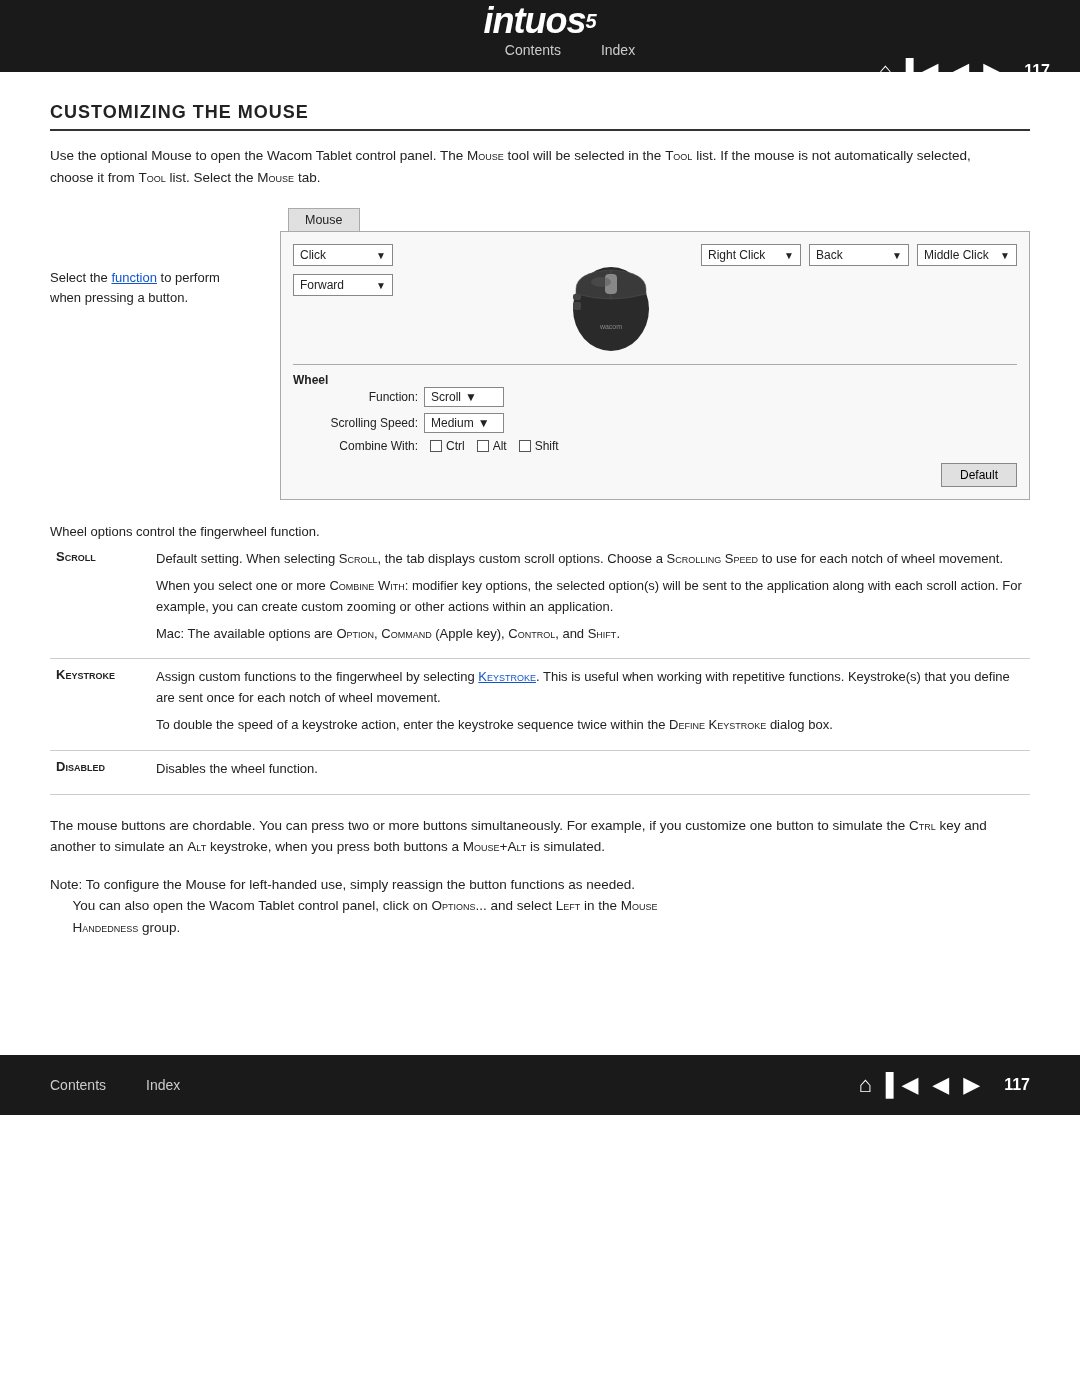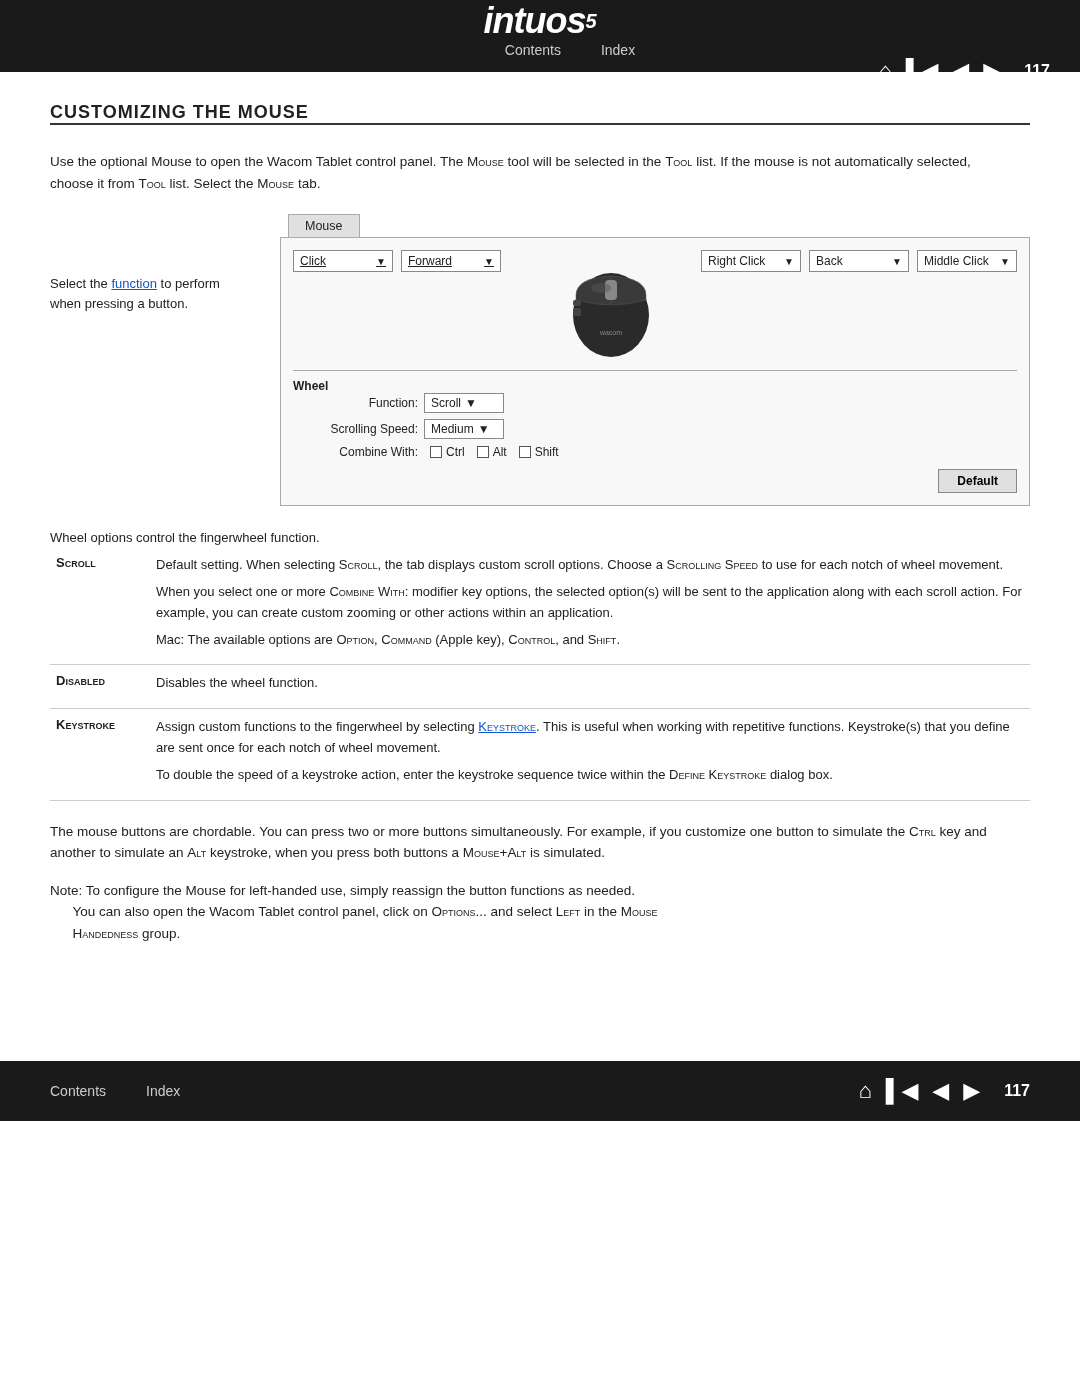--- a/index.html
+++ b/index.html
@@ -74,22 +74,22 @@
     
     .content {
       padding: 30px 50px 40px 50px;
     }
 
     .section-title {
       font-size: 18px;
       font-weight: bold;
       letter-spacing: 1px;
       border-bottom: 2px solid #333;
-      padding-bottom: 0;
-      margin-bottom: 26px;
+      padding-bottom: 6px;
+      margin-bottom: 14px;
       text-transform: uppercase;
     }
 
     .intro-text {
       font-size: 13.5px;
       line-height: 1.6;
       margin-bottom: 20px;
       max-width: 960px;
     }
 
@@ -130,24 +130,23 @@
     }
 
     .mouse-buttons-row {
       display: flex;
       gap: 10px;
       align-items: flex-start;
     }
 
     .mouse-buttons-left {
       display: flex;
-      flex-direction: row;
+      flex-direction: column;
       gap: 8px;
       flex: 1;
-      text-decoration: underline;
     }
 
     .mouse-img-area {
       width: 160px;
       display: flex;
       align-items: center;
       justify-content: center;
     }
 
     .mouse-buttons-right {
@@ -246,21 +245,20 @@
     .default-btn {
       display: block;
       margin-top: 10px;
       margin-left: auto;
       background: #e0e0e0;
       border: 1px solid #888;
       padding: 4px 18px;
       font-size: 12px;
       cursor: pointer;
       width: fit-content;
-      font-weight: bold;
     }
 
     
     .desc-table {
       width: 100%;
       border-collapse: collapse;
       font-size: 13px;
       margin-bottom: 20px;
     }
 
@@ -461,31 +459,31 @@
       <tr>
         <td><span class="small-caps">Scroll</span></td>
         <td>
           <p class="sub-para">Default setting.  When selecting <span class="small-caps">Scroll</span>, the tab displays custom scroll options.  Choose a <span class="small-caps">Scrolling Speed</span> to use for each notch of wheel movement.</p>
           <p class="sub-para">When you select one or more <span class="small-caps">Combine With:</span> modifier key options, the selected option(s) will be sent to the application along with each scroll action.  For example, you can create custom zooming or other actions within an application.</p>
           <p class="sub-para">Mac: The available options are <span class="small-caps">Option</span>, <span class="small-caps">Command</span> (Apple key), <span class="small-caps">Control</span>, and <span class="small-caps">Shift</span>.</p>
         </td>
       </tr>
 
       <tr>
-        <td><span class="small-caps">Disabled</span></td>
-        <td>
-          <p class="sub-para">Disables the wheel function.</p>
-        </td>
-      </tr>
-
-      <tr>
         <td><span class="small-caps">Keystroke</span></td>
         <td>
           <p class="sub-para">Assign custom functions to the fingerwheel by selecting <a href="#"><span class="small-caps">Keystroke</span></a>.  This is useful when working with repetitive functions.  Keystroke(s) that you define are sent once for each notch of wheel movement.</p>
           <p class="sub-para">To double the speed of a keystroke action, enter the keystroke sequence twice within the <span class="small-caps">Define Keystroke</span> dialog box.</p>
+        </td>
+      </tr>
+
+      <tr>
+        <td><span class="small-caps">Disabled</span></td>
+        <td>
+          <p class="sub-para">Disables the wheel function.</p>
         </td>
       </tr>
     </tbody>
   </table>
 
   <p class="bottom-para">
     The mouse buttons are chordable.  You can press two or more buttons simultaneously.  For example, if you customize one button to simulate the <span class="small-caps">Ctrl</span> key and another to simulate an <span class="small-caps">Alt</span> keystroke, when you press both buttons a <span class="small-caps">Mouse+Alt</span> is simulated.
   </p>
 
   <p class="bottom-para">

